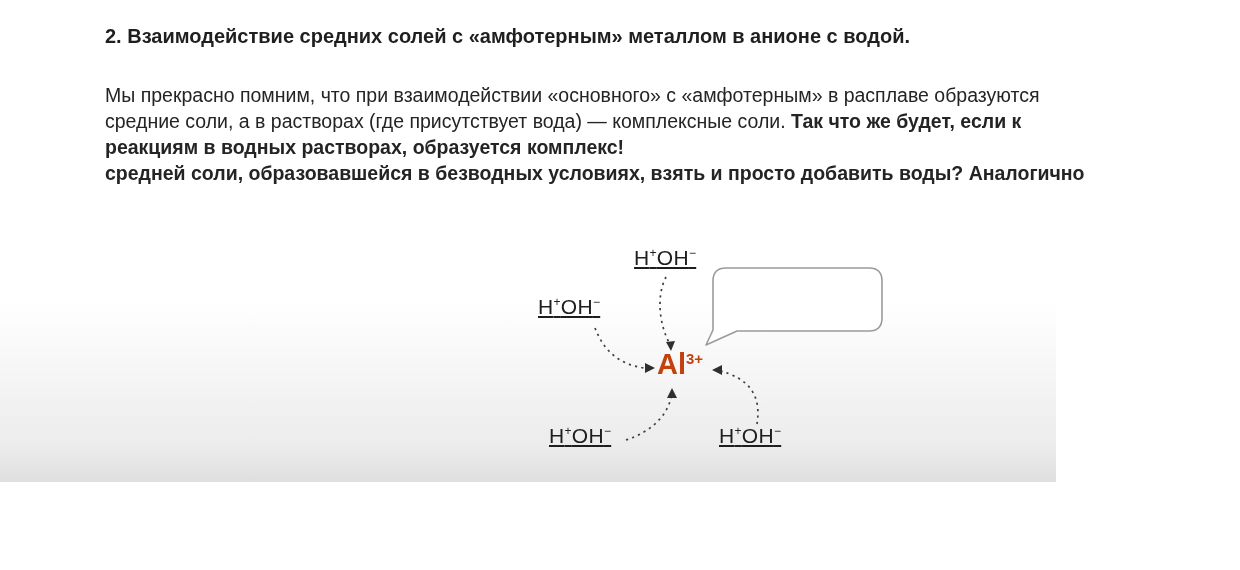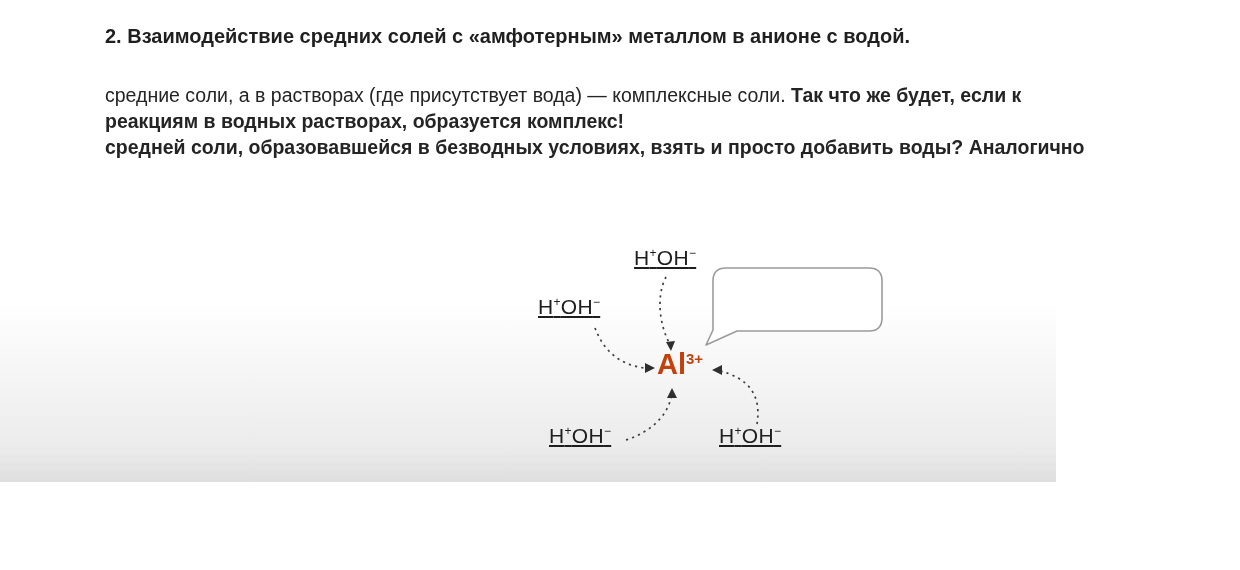--- a/index.html
+++ b/index.html
@@ -42,20 +42,21 @@
 </head>
 <body>
 
 <div class="canvas">
 
   <div class="grad"></div>
 
   <div class="heading">2. Взаимодействие средних солей с «амфотерным» металлом в анионе с водой.</div>
 
   <div class="para">
+    <div class="ln"><span>Мы прекрасно помним, что при взаимодействии «основного» с «амфотерным» в расплаве образуются</span><span class="b"></span></div>
     <div class="ln"><span>средние соли, а в растворах (где присутствует вода) — комплексные соли. </span><span class="b">Так что же будет, если к</span></div>
     <div class="ln"><span></span><span class="b">реакциям в водных растворах, образуется комплекс!</span></div>
     <div class="ln"><span></span><span class="b">средней соли, образовавшейся в безводных условиях, взять и просто добавить воды? Аналогично</span></div>
   </div>
 
   <svg class="overlay" viewBox="0 0 1240 570">
 
     <path class="dash" d="M 666 277 C 656 296, 659 326, 671 346"></path>
     <path class="head" d="M 666 342 L 675 341 L 671 351 Z"></path>
 

